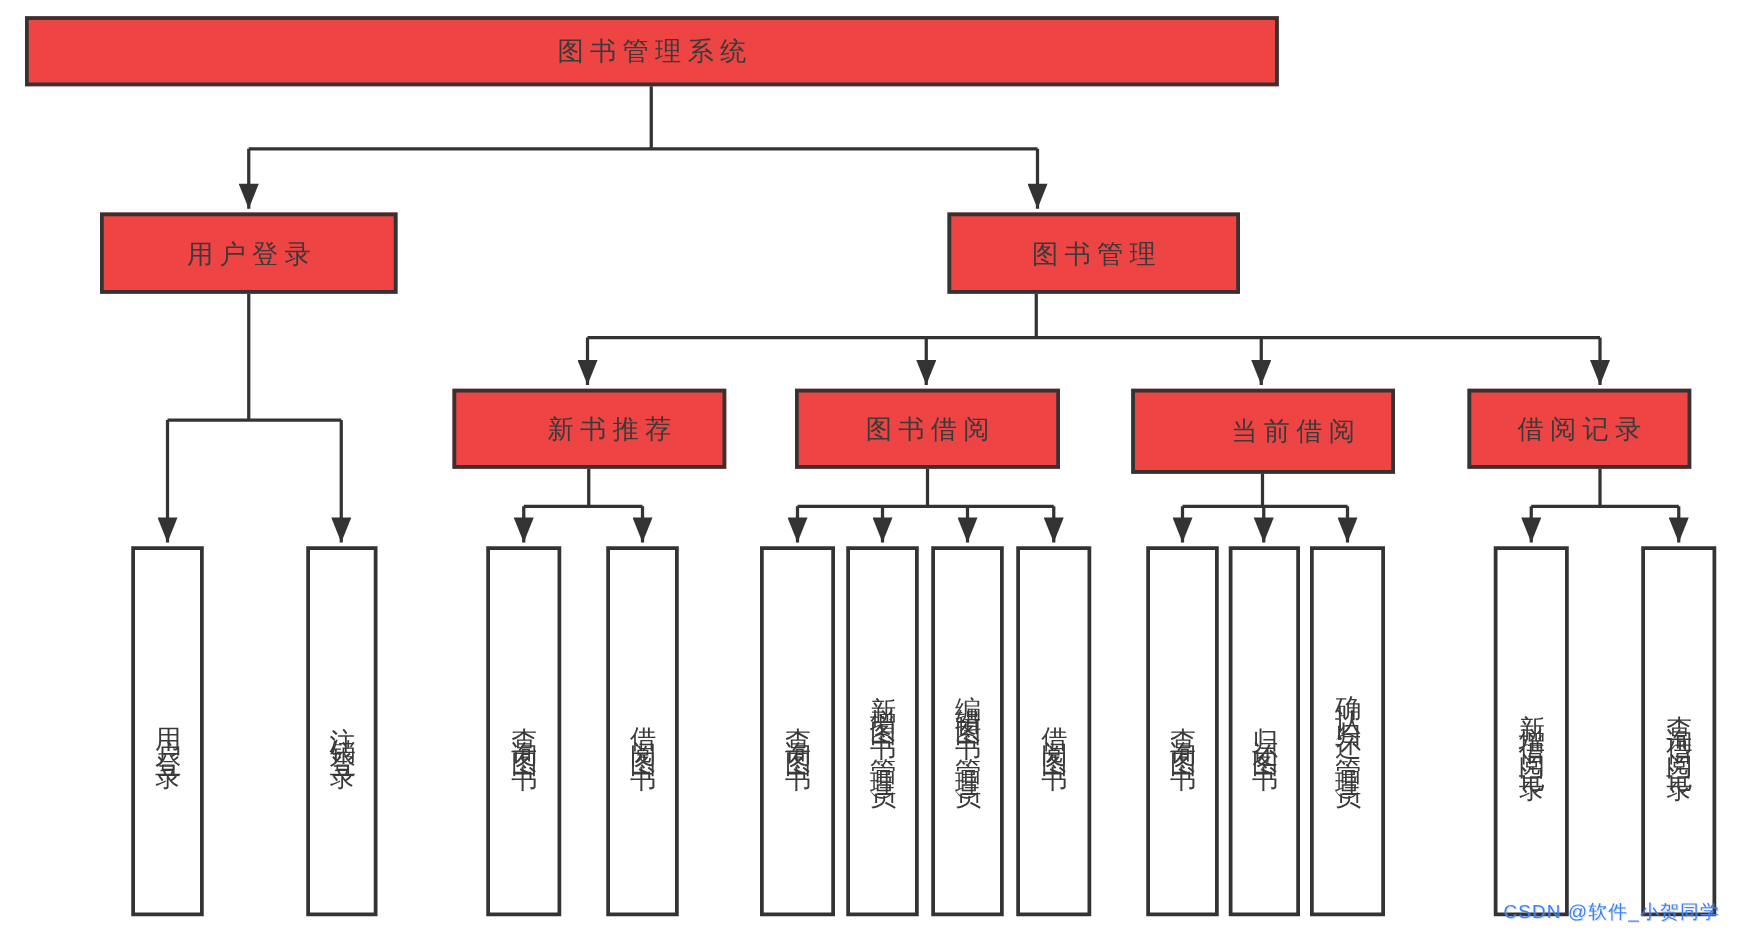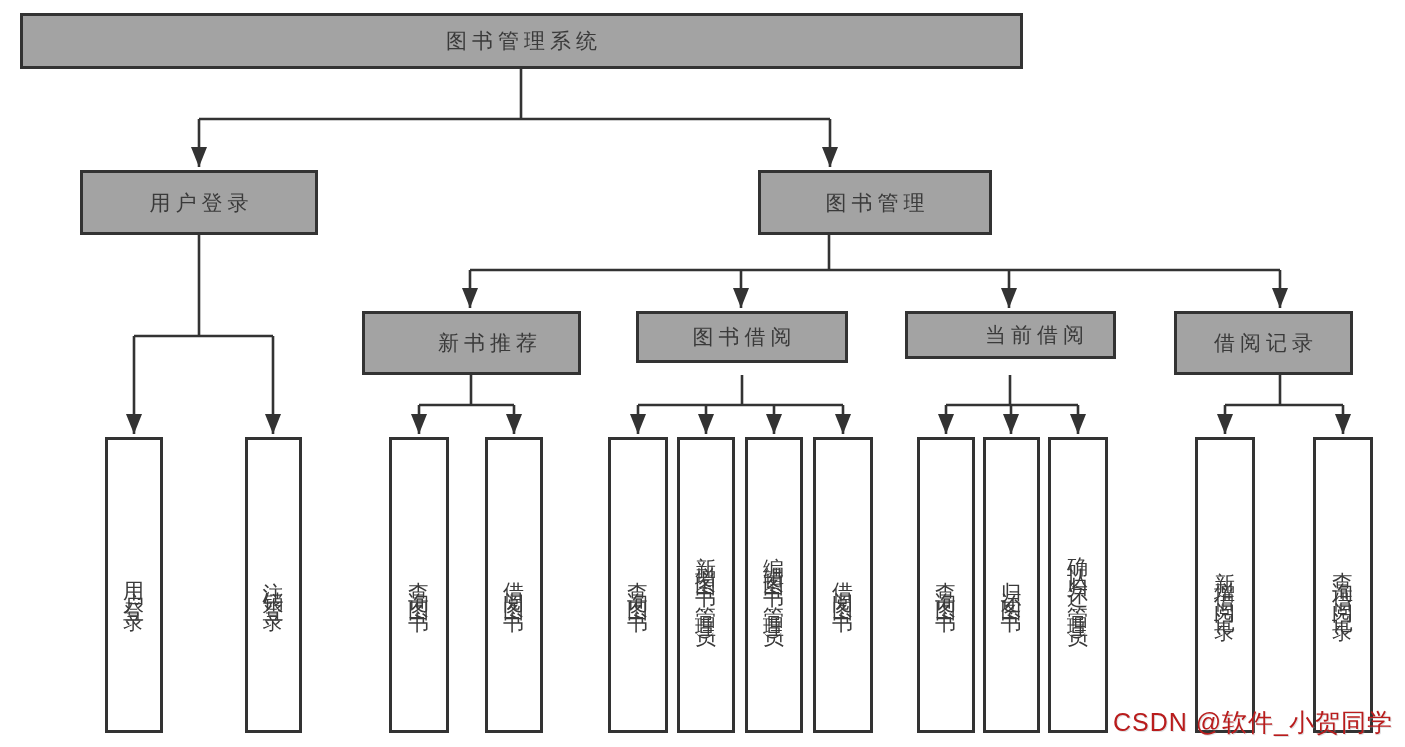--- a/index.html
+++ b/index.html
@@ -20,21 +20,21 @@
   #connectors path, #connectors line {
     stroke: #333333;
     stroke-width: 2.6;
     fill: none;
   }
   #connectors .ah { fill: #333333; stroke: none; }
   .node {
     position: absolute;
     box-sizing: border-box;
     border: 3px solid #333333;
-    background: #a3a3a3;
+    background: #ef4444;
     display: flex;
     align-items: center;
     justify-content: center;
     font-size: 21px;
     letter-spacing: 5px;
     color: #3a3a3a;
     white-space: nowrap;
   }
   .node span { display: block; text-indent: 5px; }
   .vnode {
@@ -50,25 +50,25 @@
   }
   .vnode span {
     writing-mode: vertical-rl;
     text-orientation: mixed;
     letter-spacing: 10px;
     line-height: 1;
     white-space: nowrap;
   }
   #watermark {
     position: absolute;
-    right: 12px;
+    right: 29px;
     bottom: 8px;
-    font-size: 25px;
+    font-size: 15px;
     letter-spacing: 1px;
-    color: #b91c1c;
+    color: #3b82f6;
     text-shadow: 1px 1px 0 rgba(160,163,170,0.35);
     pointer-events: none;
   }
 </style>
 </head>
 <body>
 
 <div id="canvas">
 
   <svg id="connectors" viewBox="0 0 1405 747" xmlns="http://www.w3.org/2000/svg">
@@ -140,24 +140,24 @@
   <div class="node" style="left:80px; top:170px; width:238px; height:65px;">
     <span>用户登录</span>
   </div>
   <div class="node" style="left:712px; top:170px; width:234px; height:65px;margin-left:46px;">
     <span>图书管理</span>
   </div>
 
   <div class="node" style="left:362px; top:311px; width:219px; height:64px;padding-left:32px;">
     <span>新书推荐</span>
   </div>
-  <div class="node" style="left:636px; top:311px; width:212px; height:52px;">
+  <div class="node" style="left:636px; top:311px; width:212px; height:64px;">
     <span>图书借阅</span>
   </div>
-  <div class="node" style="left:905px; top:311px; width:211px; height:48px;padding-left:48px;">
+  <div class="node" style="left:905px; top:311px; width:211px; height:68px;padding-left:48px;">
     <span>当前借阅</span>
   </div>
   <div class="node" style="left:1174px; top:311px; width:179px; height:64px;">
     <span>借阅记录</span>
   </div>
 
   <div class="vnode" style="left:105px; top:437px; width:58px; height:296px;">
     <span>用户登录</span>
   </div>
   <div class="vnode" style="left:245px; top:437px; width:57px; height:296px;">

